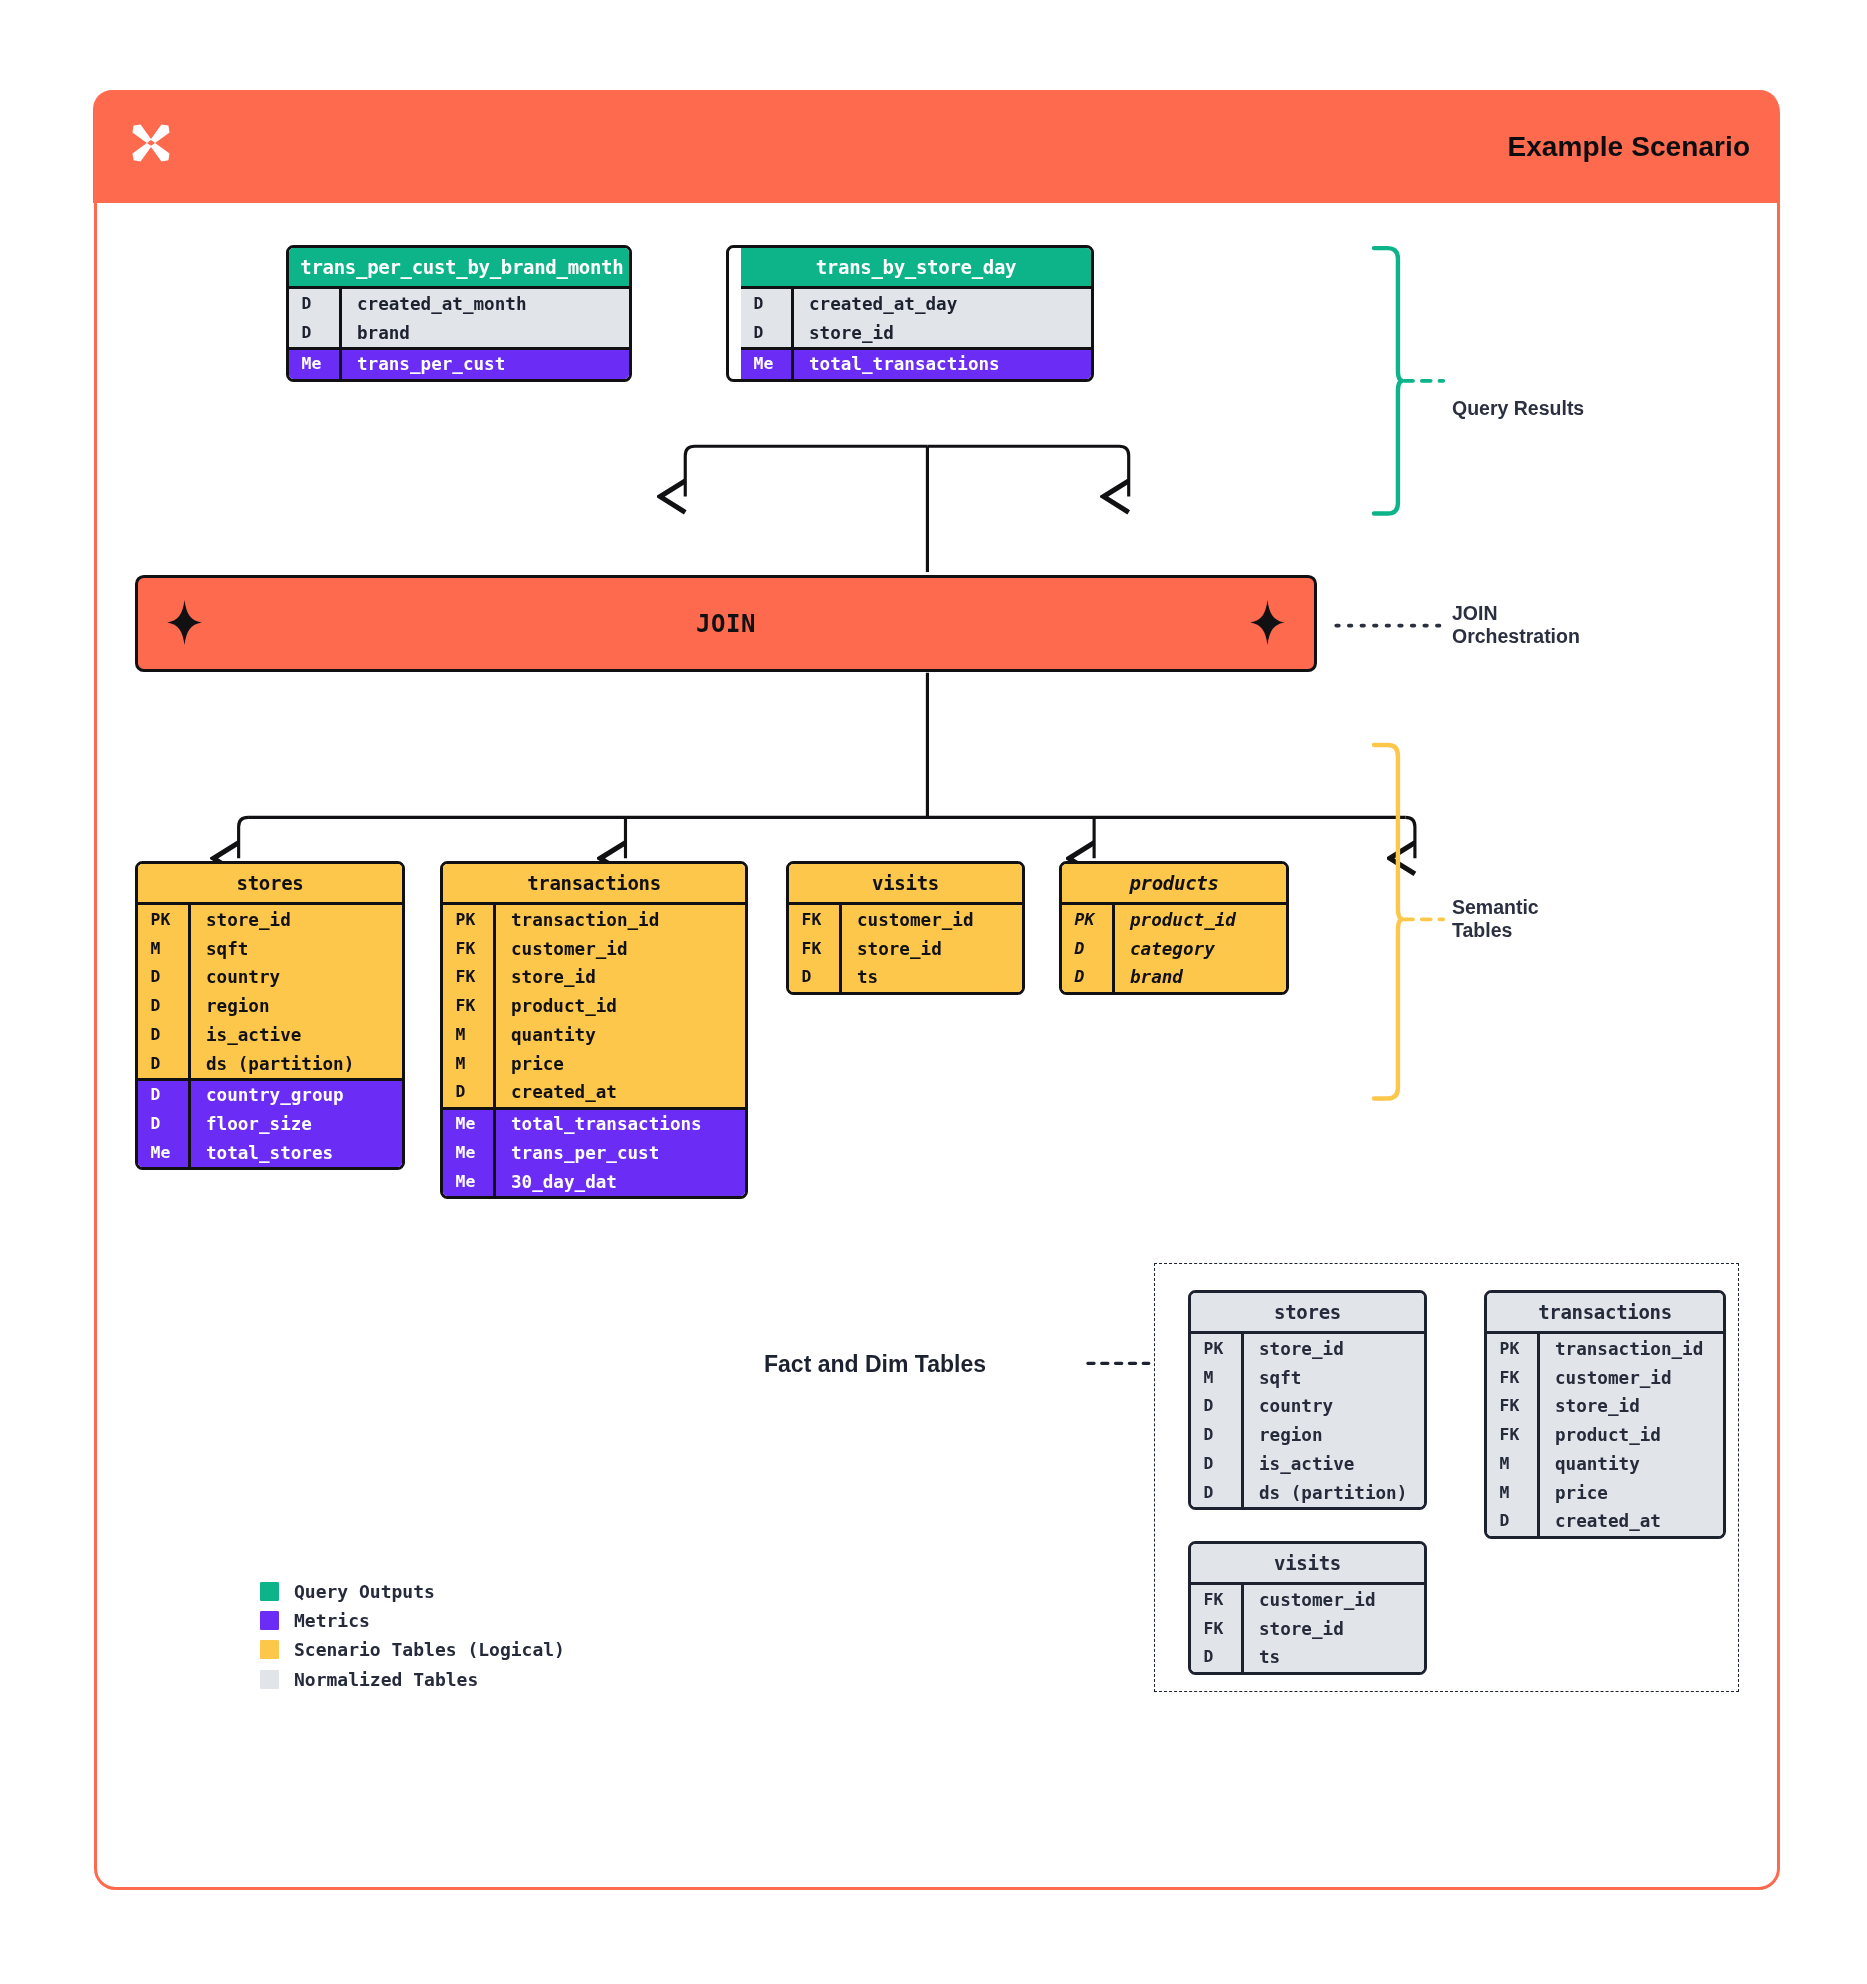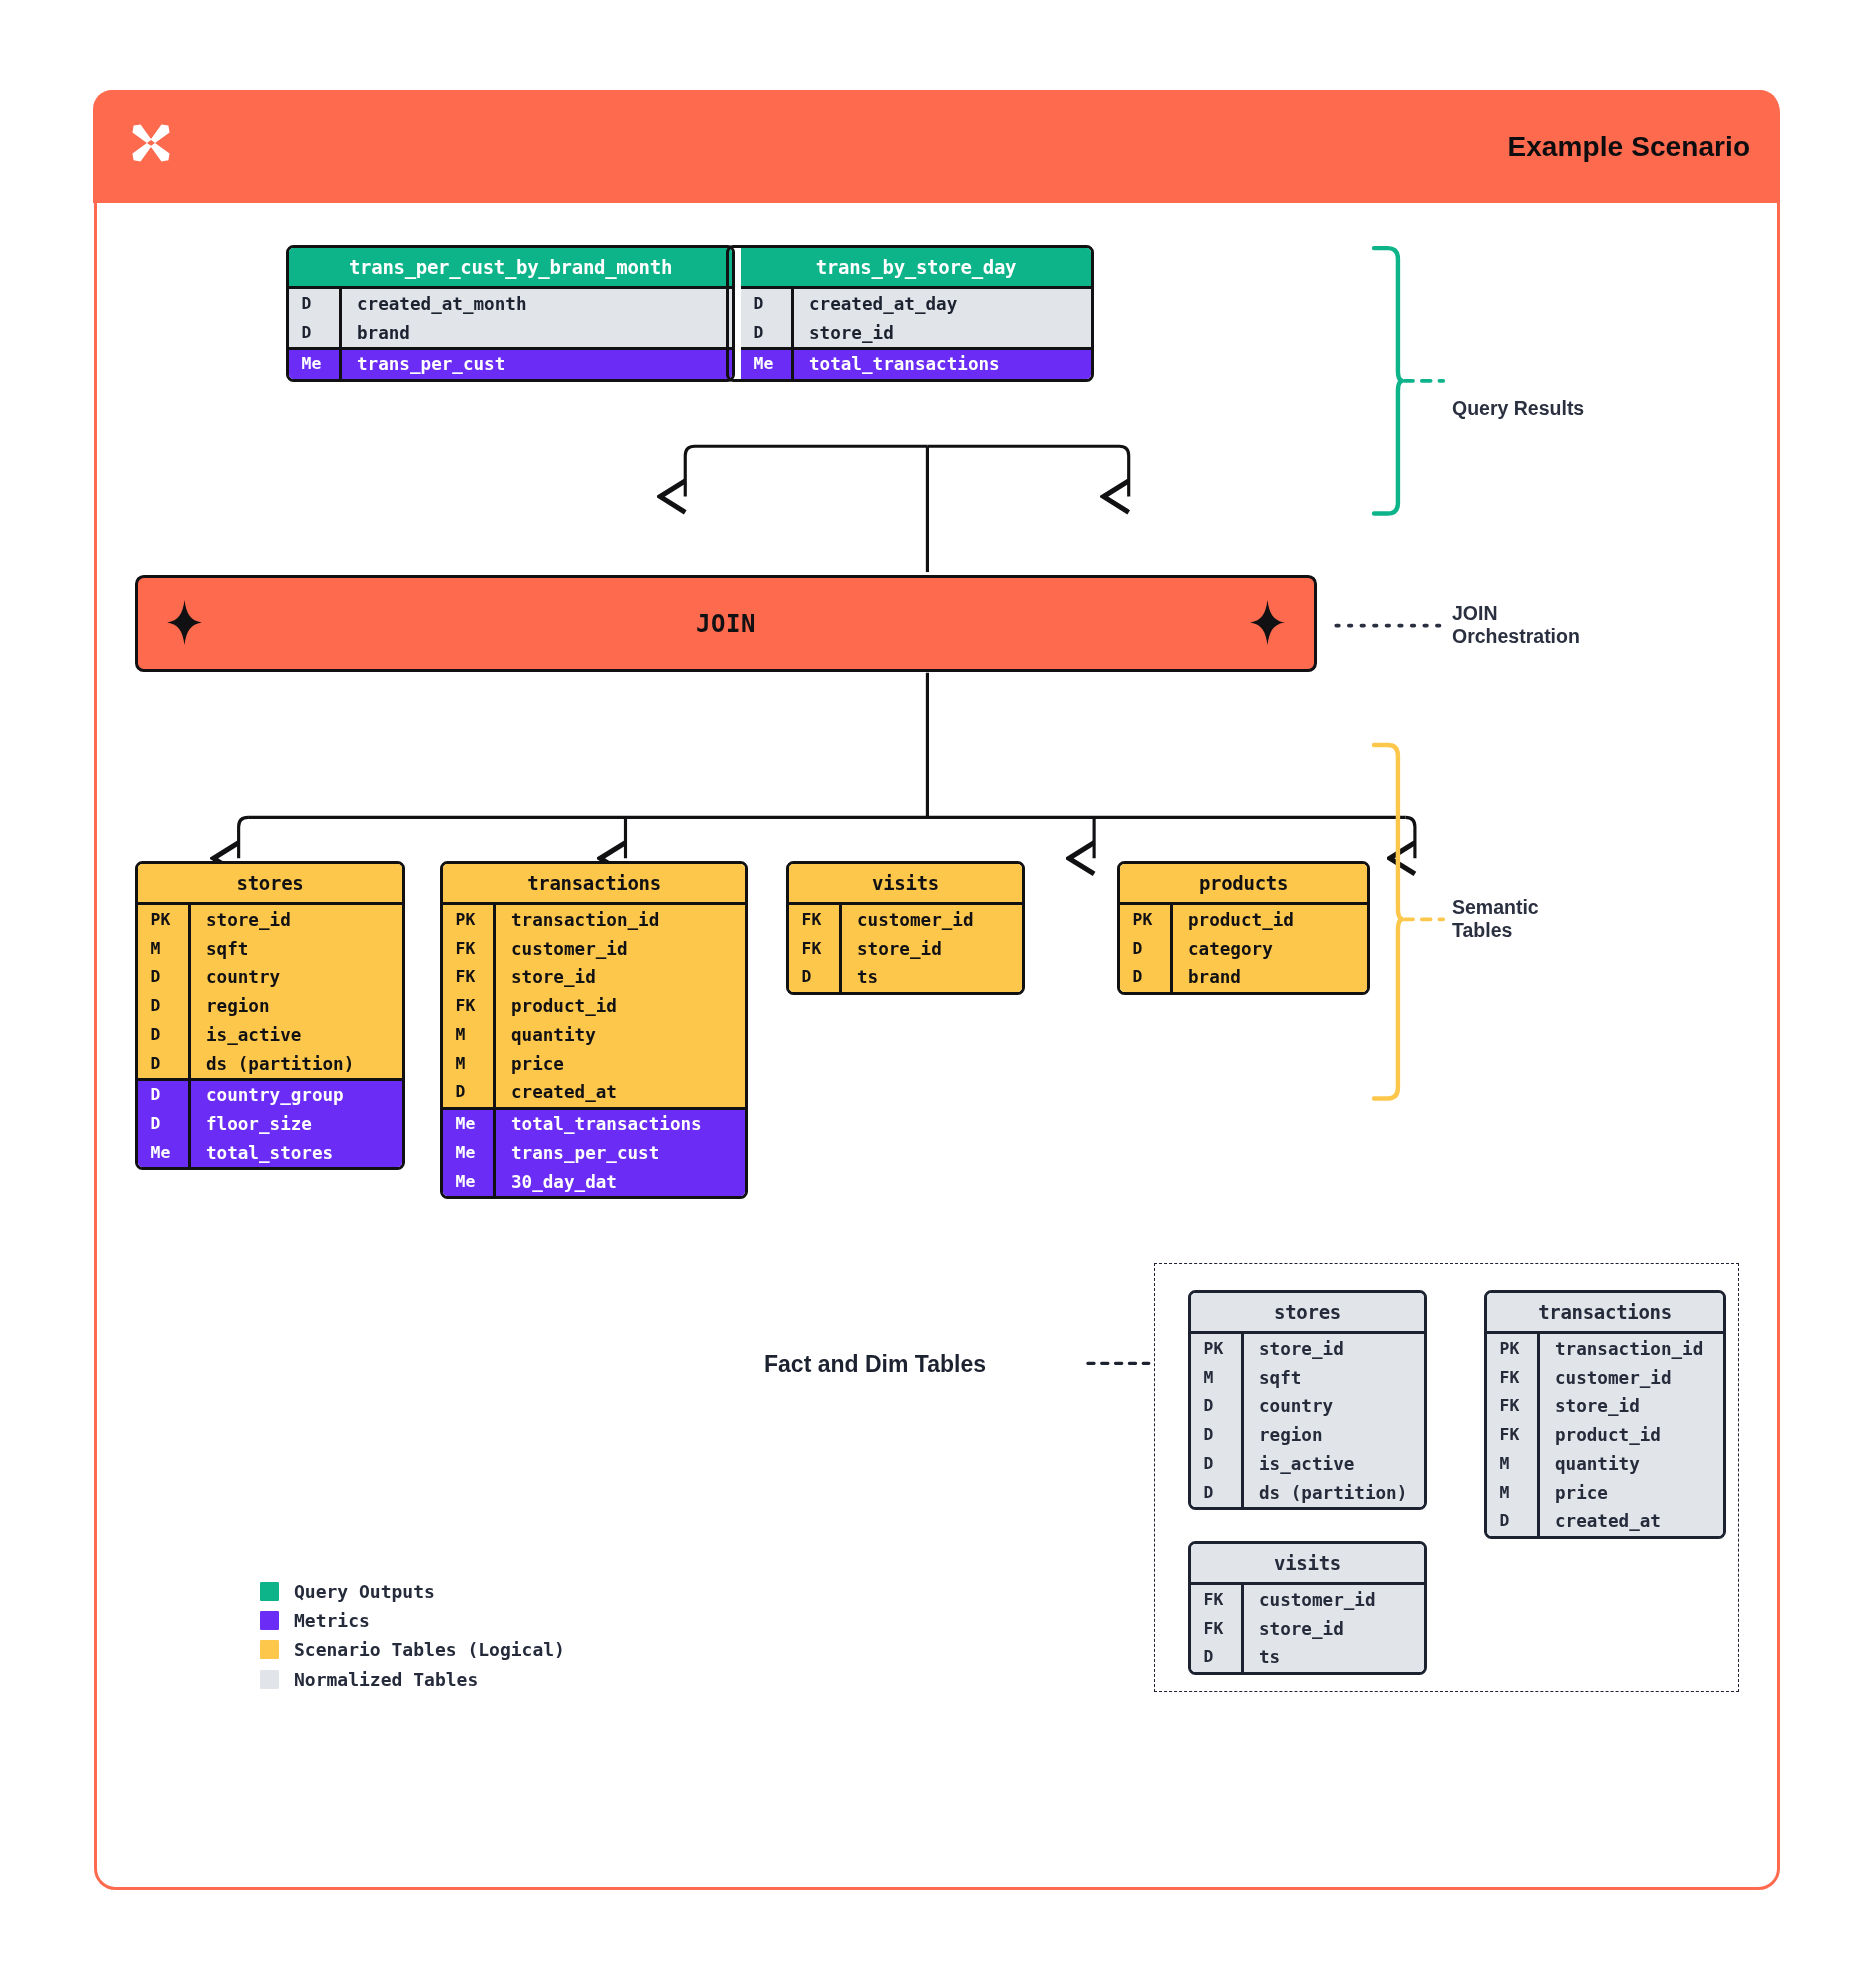--- a/index.html
+++ b/index.html
@@ -187,21 +187,21 @@
       </g>
       <g stroke="#FDC74C" stroke-width="6" stroke-dasharray="14 14" stroke-linecap="round">
         <line x1="2078" y1="1312" x2="2140" y2="1312"></line>
       </g>
 
       <g stroke="#1d2231" stroke-width="5" stroke-dasharray="10 12" stroke-linecap="round">
         <line x1="1575" y1="2018" x2="1672" y2="2018"></line>
       </g>
     </svg>
 
-    <div class="tbl th-green" style="left:189px; top:151px; width:449px;">
+    <div class="tbl th-green" style="left:189px; top:151px; width:346px;">
       <div class="thead">trans_per_cust_by_brand_month</div>
       <div class="grp th-dim">
         <div class="row">
           <div class="k">D</div>
           <div class="v">created_at_month</div>
         </div>
         <div class="row">
           <div class="k">D</div>
           <div class="v">brand</div>
         </div>
@@ -351,21 +351,21 @@
             <div class="k">FK</div>
             <div class="v">store_id</div>
           </div>
         <div class="row">
             <div class="k">D</div>
             <div class="v">ts</div>
           </div>
       </div>
     </div>
 
-    <div class="tbl" style="left:1020px; top:767px; width:253px;">
+    <div class="tbl" style="left:962px; top:767px; width:230px;font-style:italic;">
       <div class="thead amber">products</div>
       <div class="grp amber">
         <div class="row">
             <div class="k">PK</div>
             <div class="v">product_id</div>
           </div>
         <div class="row">
             <div class="k">D</div>
             <div class="v">category</div>
           </div>

